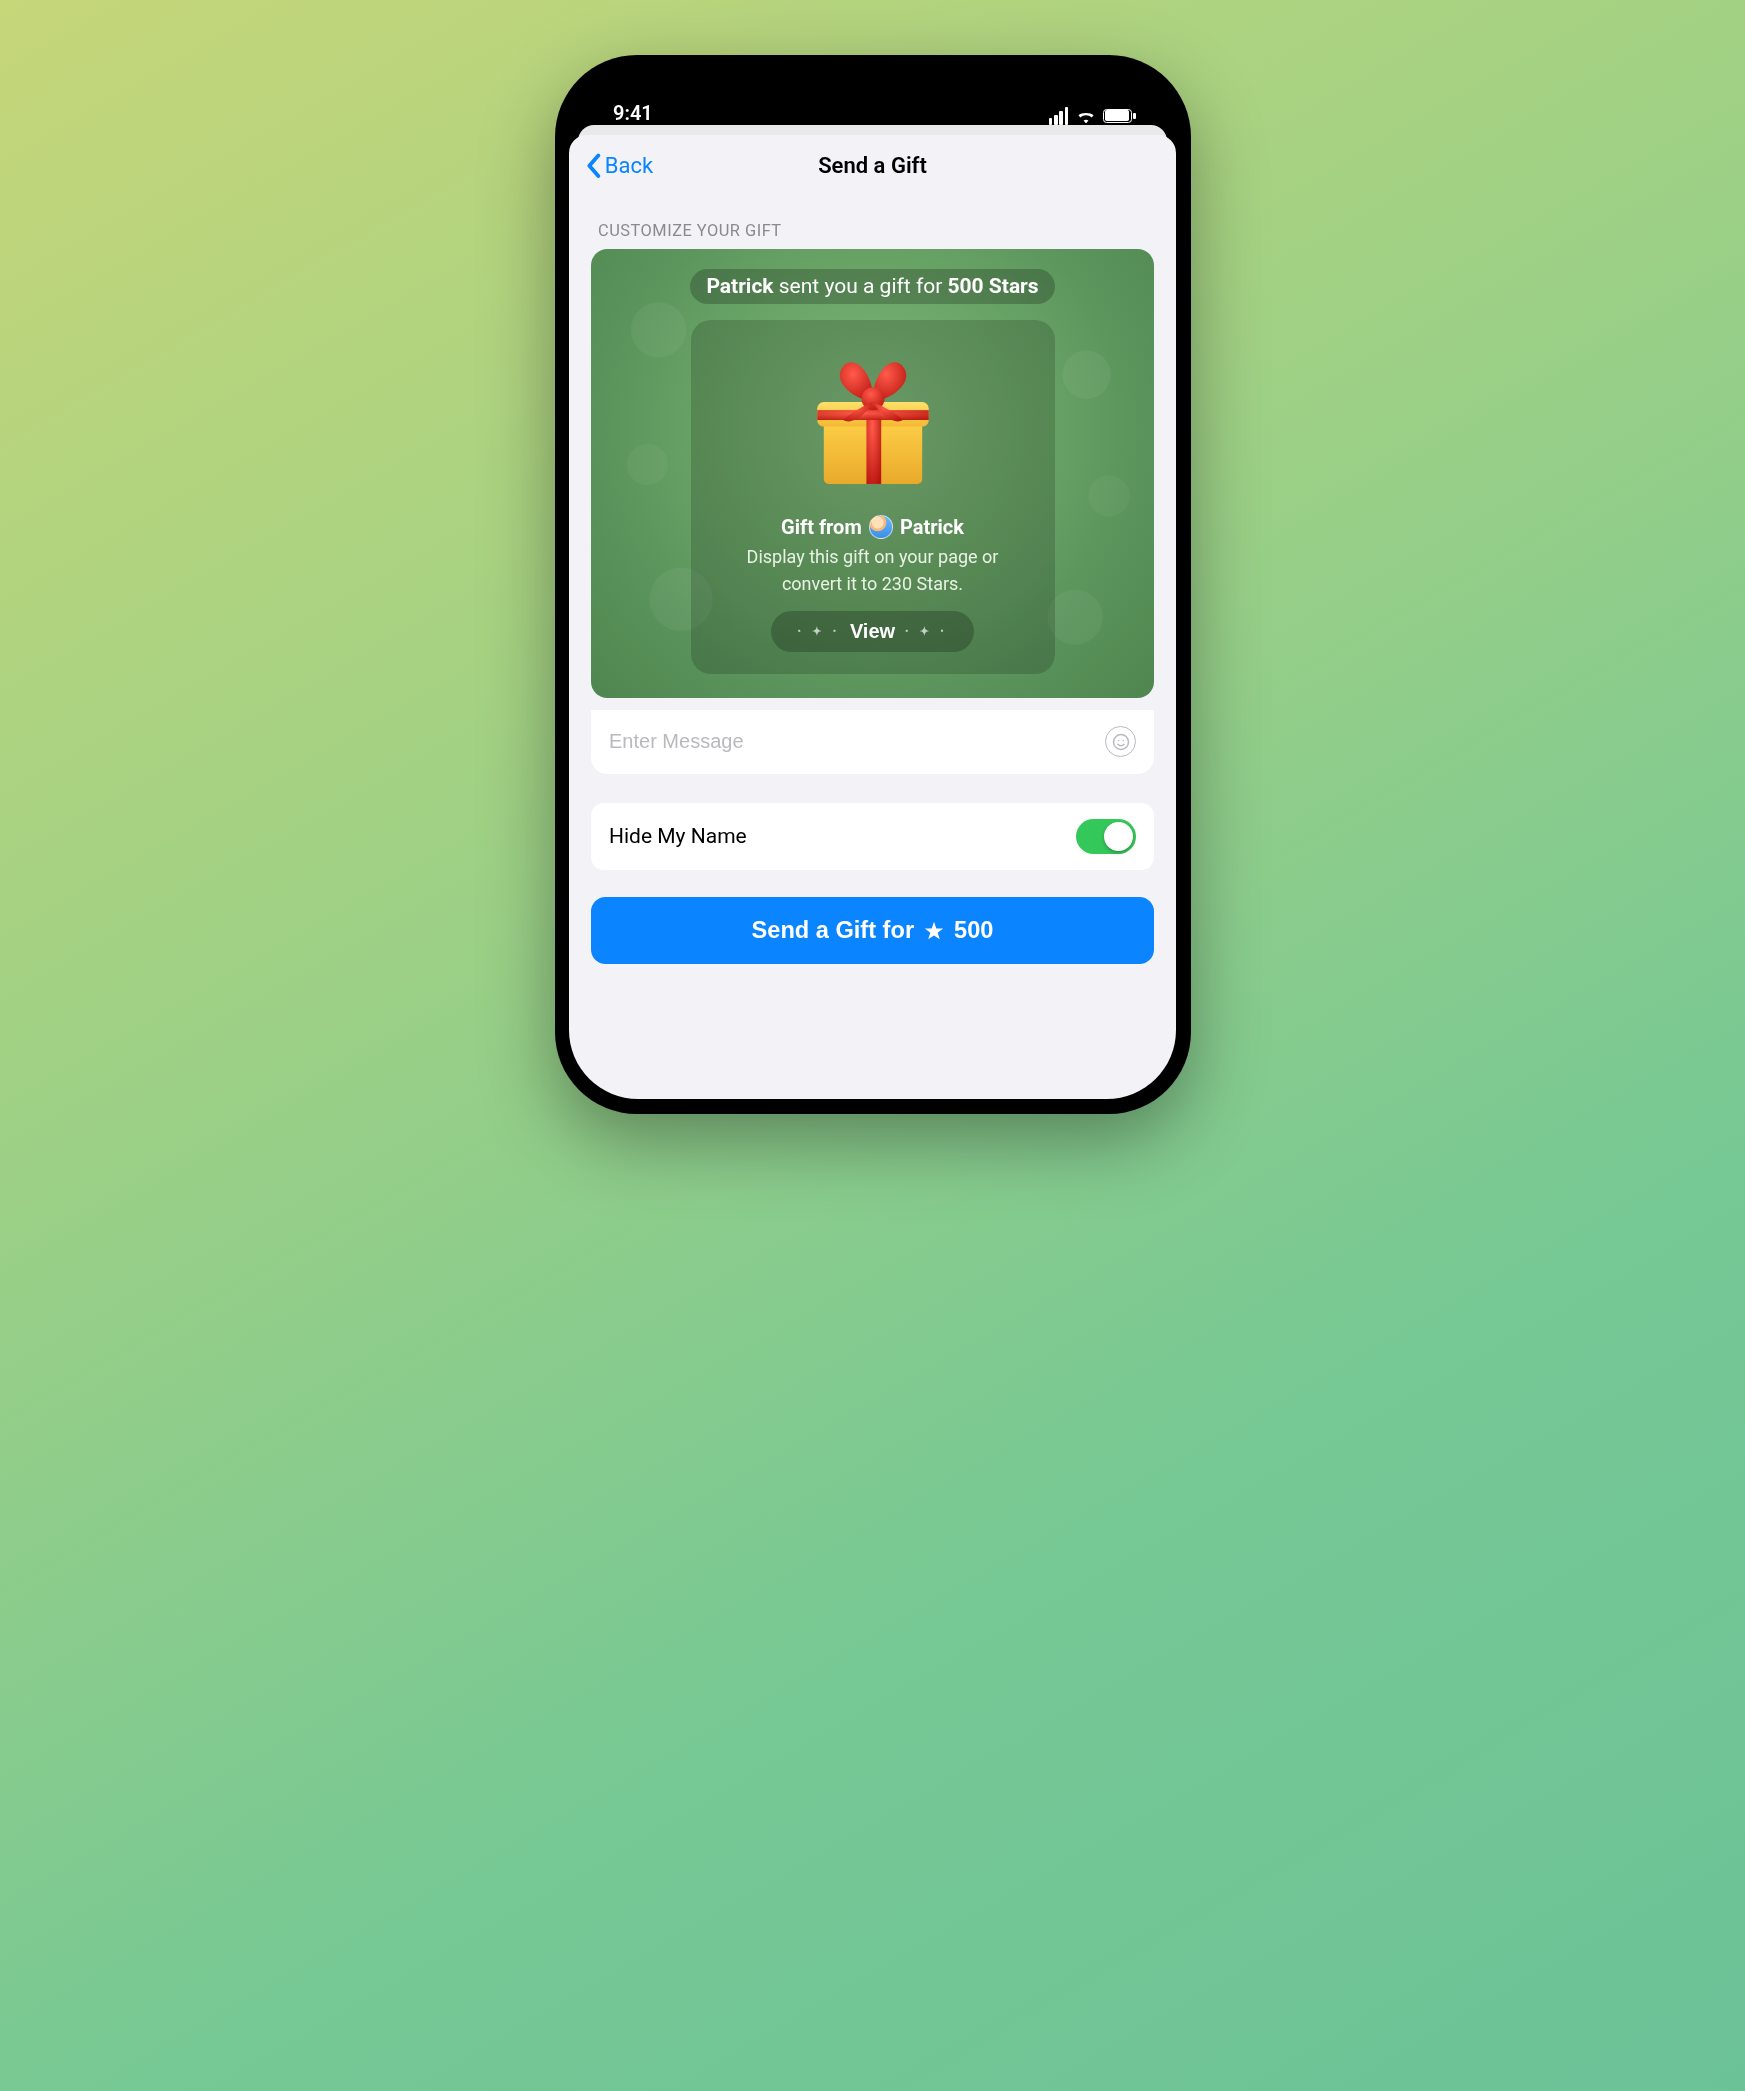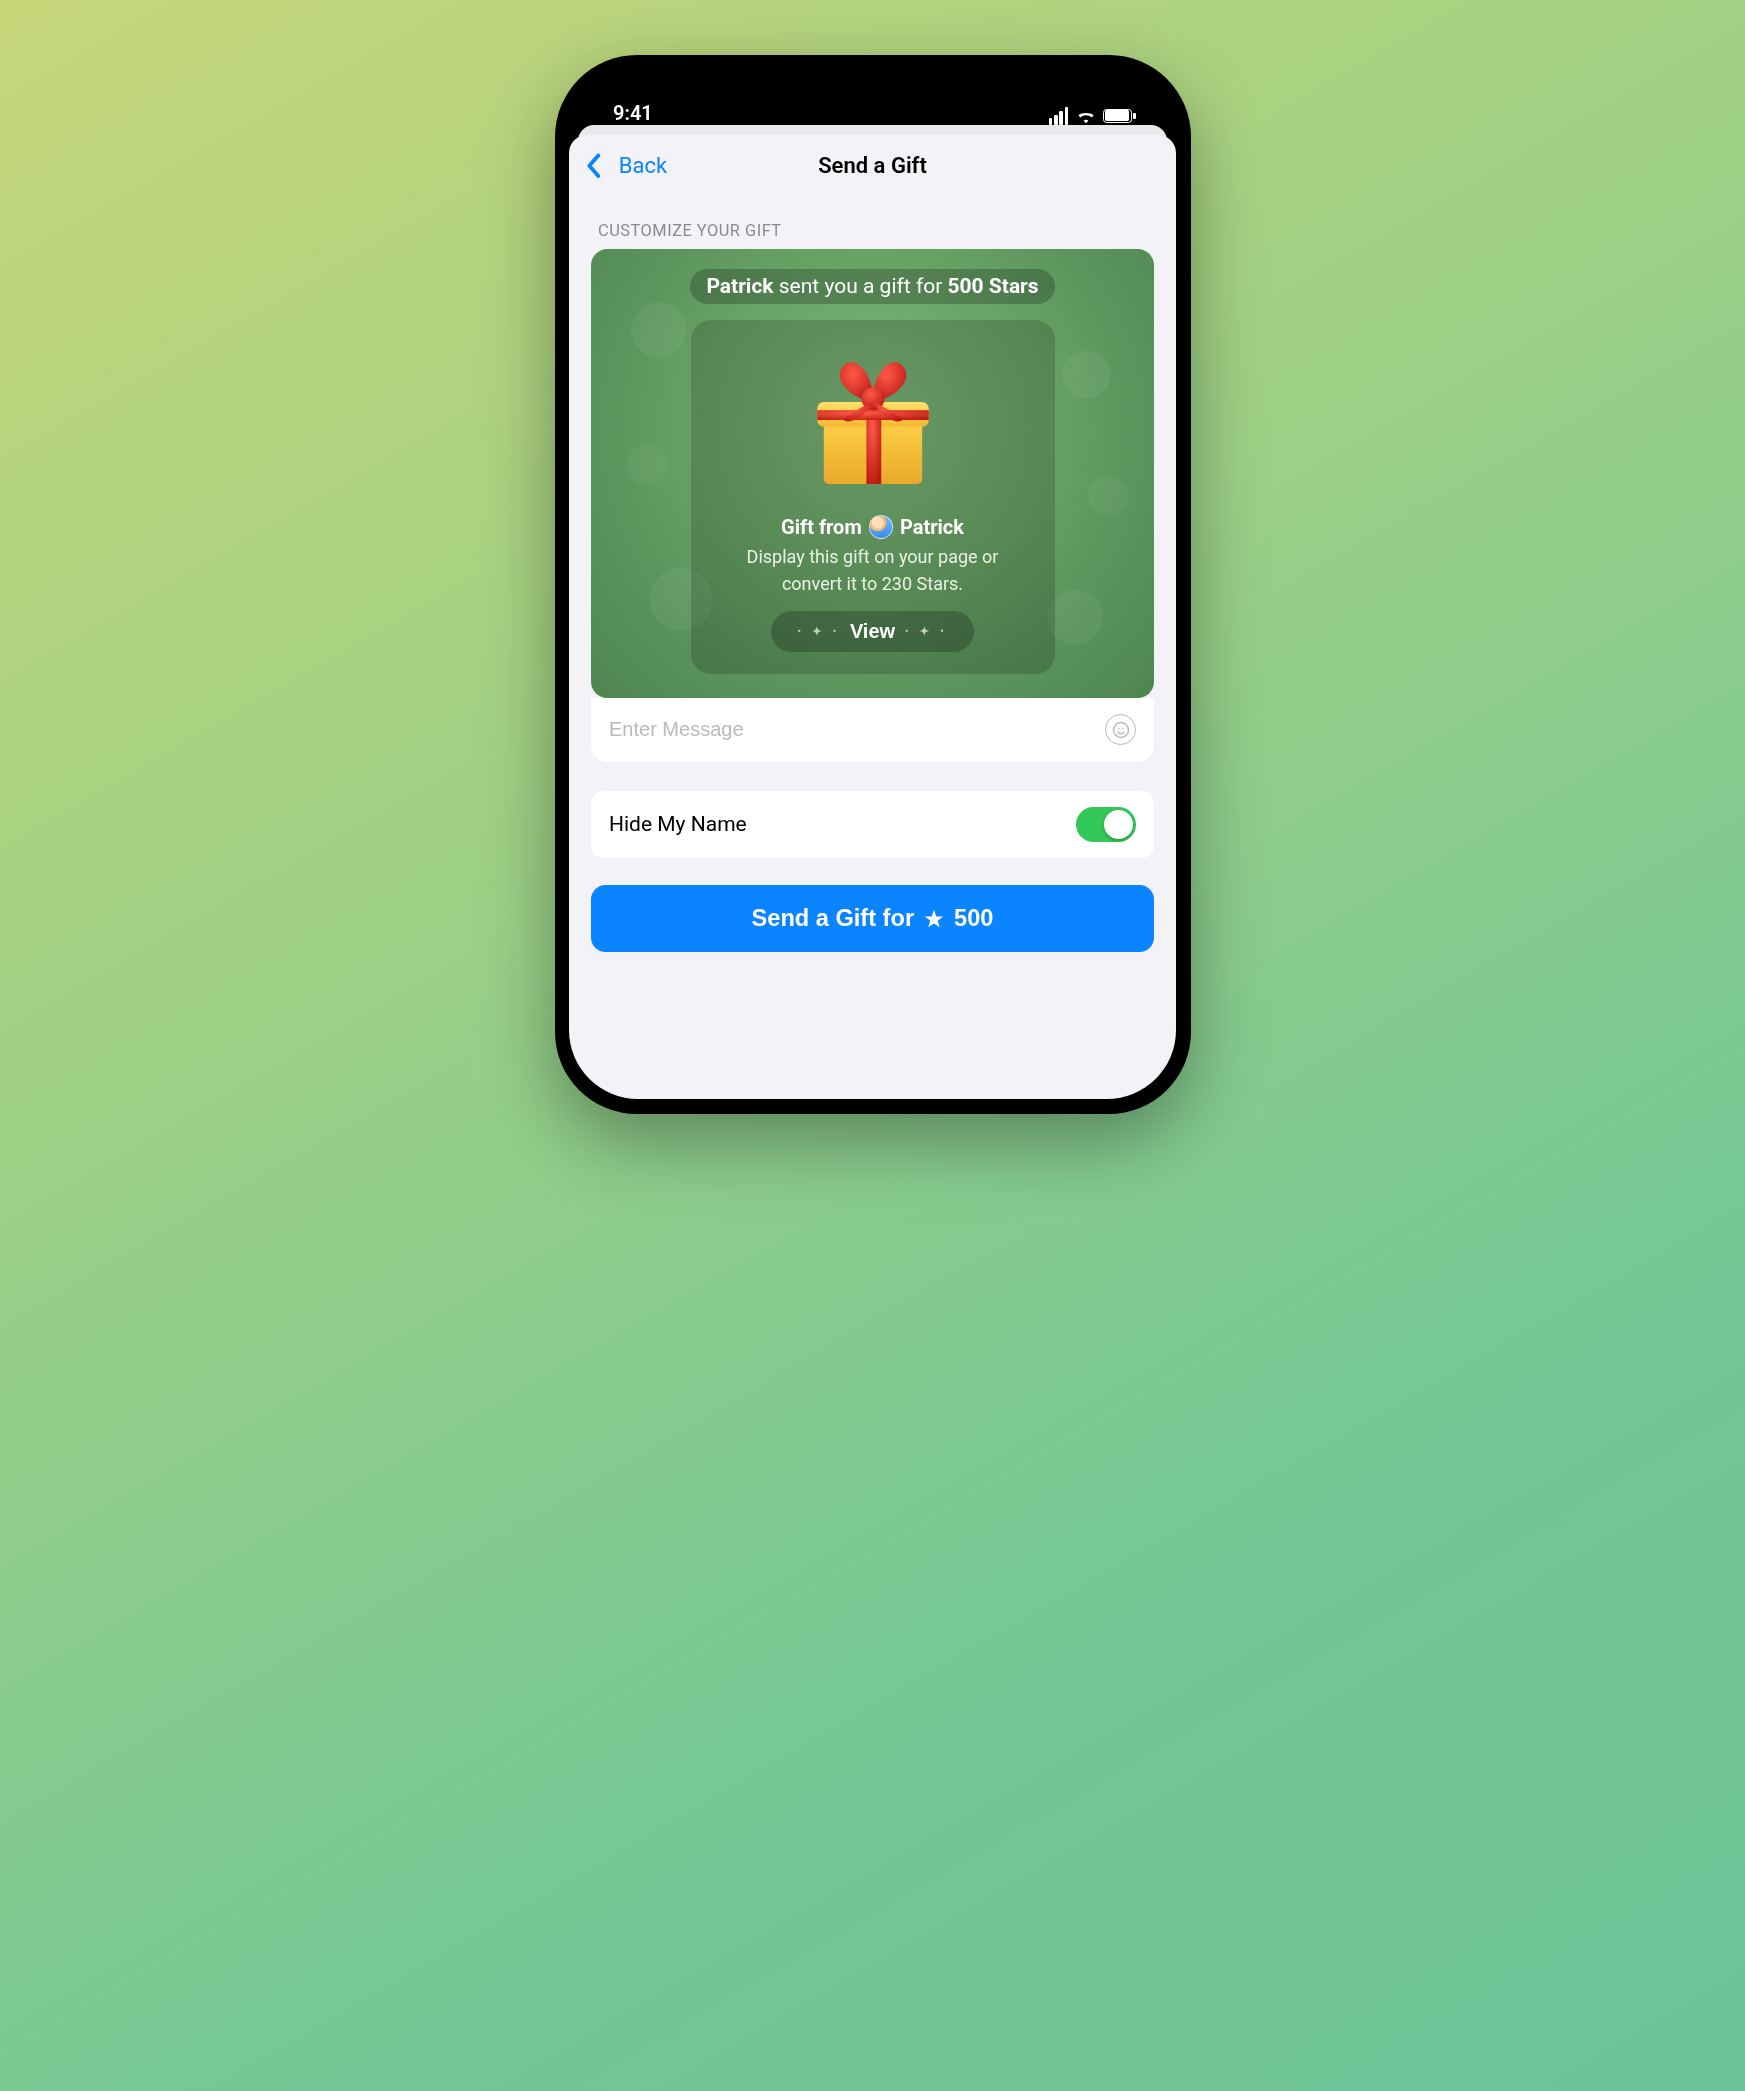--- a/index.html
+++ b/index.html
@@ -69,21 +69,21 @@
     padding-bottom: 27px;
   }
 
   
   .nav {
     display:flex; align-items:center; justify-content:center;
     position:relative; height:60px;
   }
   .nav-back {
     position:absolute; left:16.4px; top:0; bottom:0;
-    display:flex; align-items:center; gap:17px;
+    display:flex; align-items:center; gap:3px;
     color:#0a84ff; font-size:22px; cursor:pointer;
   }
   .nav-back svg { width:16.4px; height:25.5px; }
   .nav-title { font-size:22px; font-weight:600; color:#000; }
 
   
   .section-label {
     color:#8a8a8e; font-size:16.4px; letter-spacing:0.5px;
     padding: 25.5px 29px 9px;
   }
@@ -152,21 +152,21 @@
     margin-top:14.5px; display:inline-flex; align-items:center; justify-content:center;
     gap:9px;
     background: rgba(0,0,0,0.22); color:#fff; font-weight:700; font-size:20px;
     border:none; border-radius:908px; padding:9px 25.5px; cursor:pointer;
     position:relative;
   }
   .sparkle { color:rgba(255,255,255,0.7); font-size:11px; letter-spacing:3.6px; }
 
   
   .msg-row {
-    margin: 0 22px; background:#fff;
+    margin: 12px 22px; background:#fff;
     border-radius: 0 0 16.4px 16.4px;
     padding: 16.4px 18px;
     display:flex; align-items:center; justify-content:space-between;
   }
   .msg-input {
     border:none; outline:none; font-size:20px; color:#333; flex:1;
     background:transparent;
   }
   .msg-input::placeholder { color:#b9b9be; }
   .emoji-btn {

